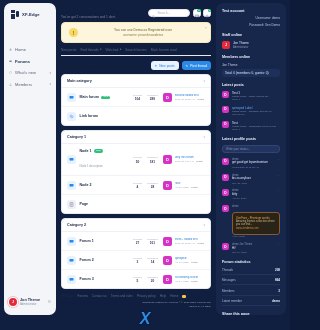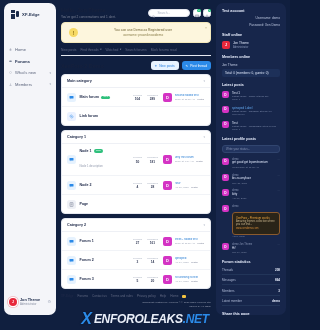--- a/index.html
+++ b/index.html
@@ -742,15 +742,14 @@
         </div>
     </div>
 
     <div class="rsec">
       <div class="rtitle">Share this page</div>
     </div>
   </div>
 
   <div class="wm">
     <span class="wm-x">X</span>
-    <span class="wm-t"><span>ENFORO</span><span>LEAKS</span><span class="net">.NET</span></span>
   </div>
 </div>
 
 </body></html>

